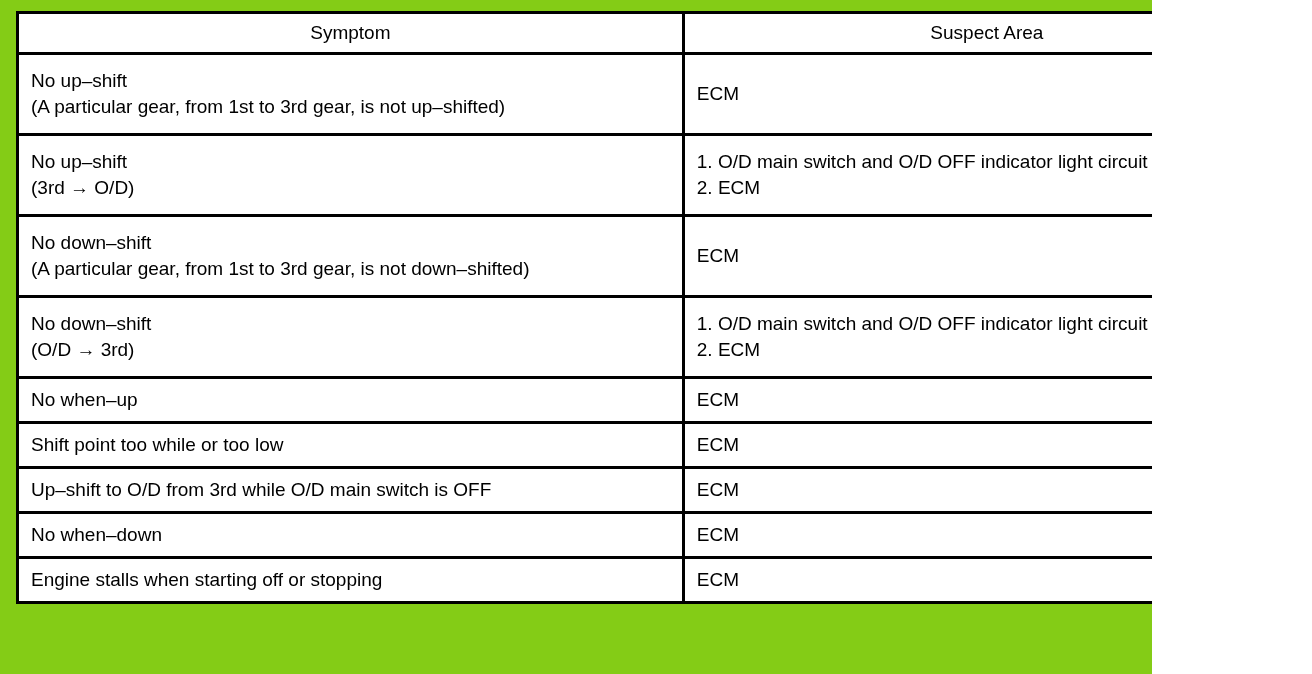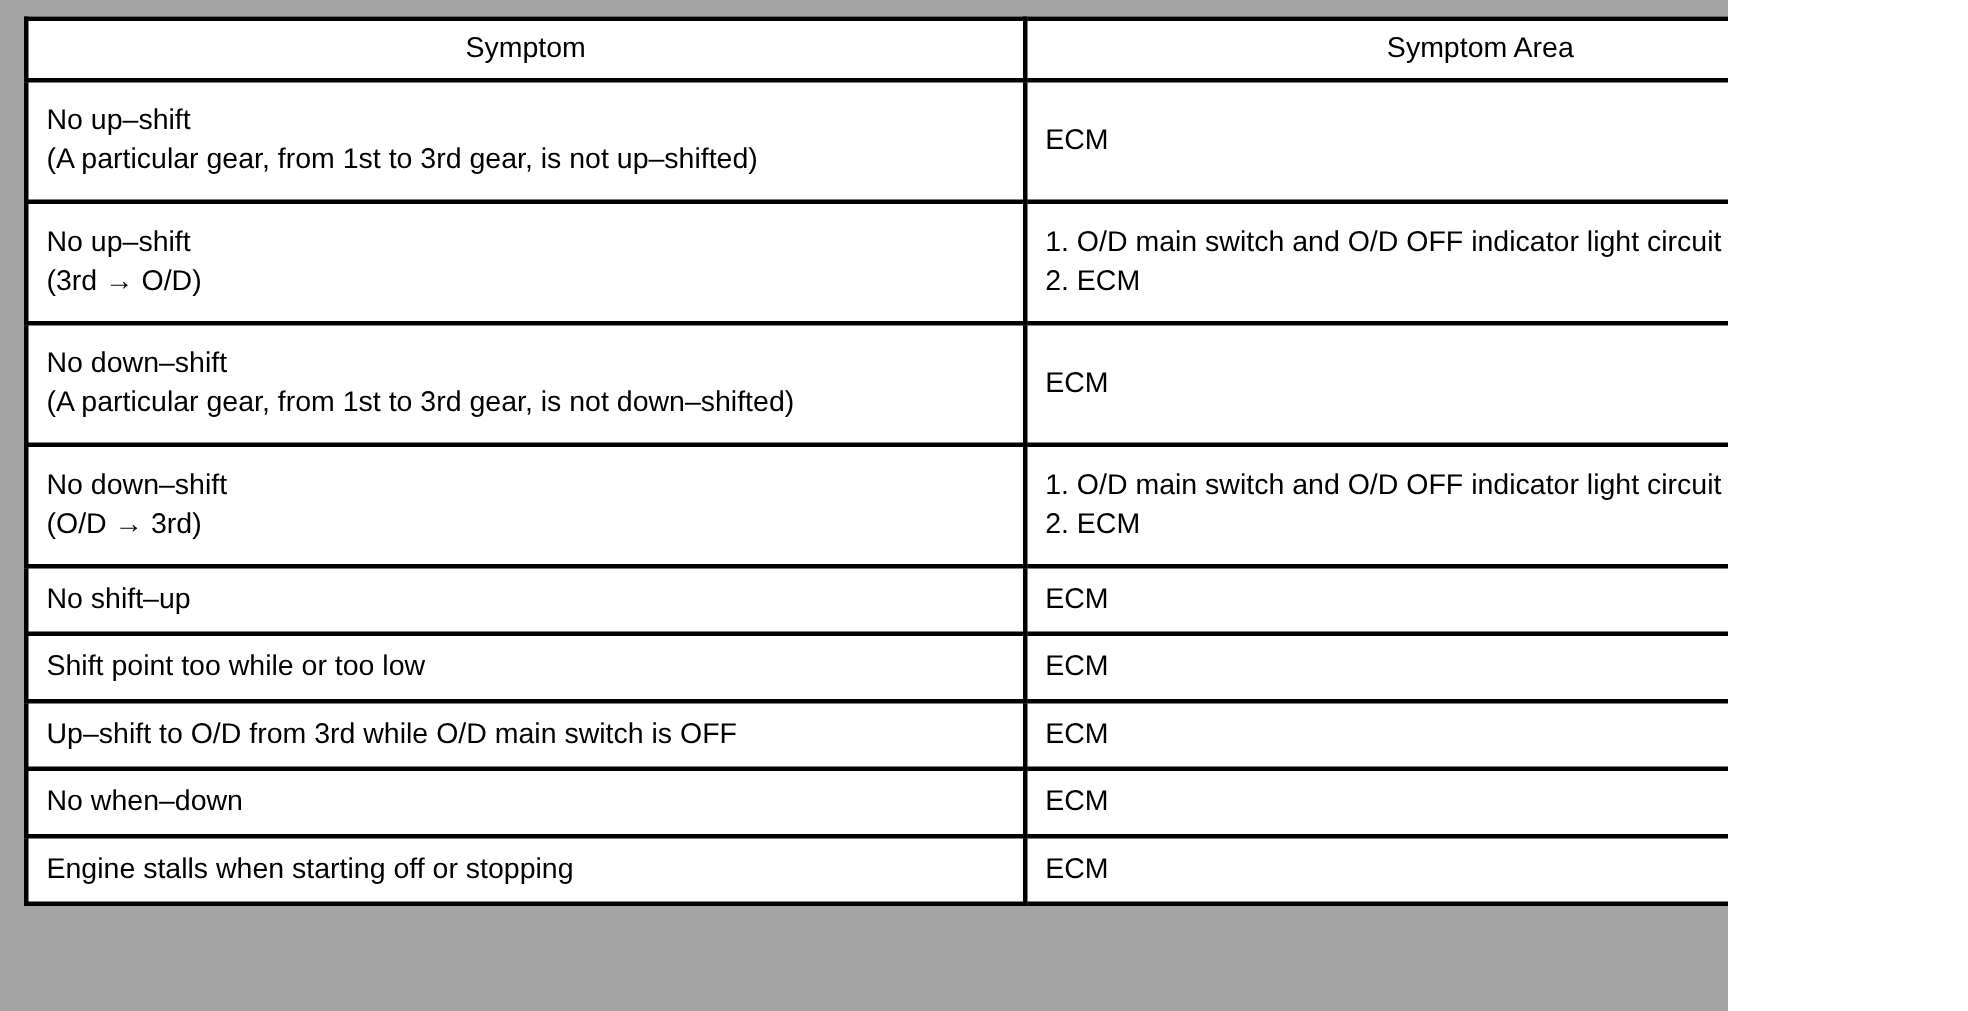--- a/index.html
+++ b/index.html
@@ -6,21 +6,21 @@
     margin: 0;
     padding: 0;
     background: #ffffff;
     font-family: "Liberation Sans", sans-serif;
     color: #000000;
   }
   .page {
     position: relative;
     width: 1152px;
     height: 674px;
-    background: #a3a3a3;
+    background: #84cc16;
     overflow: hidden;
   }
   table.diag {
     position: absolute;
     left: 16px;
     top: 11px;
     width: 1276px;
     border-collapse: collapse;
     table-layout: fixed;
     background: #ffffff;
@@ -53,21 +53,21 @@
 
 <div class="page">
   <table class="diag">
     <colgroup>
       <col class="c-symptom">
       <col class="c-suspect">
     </colgroup>
     <thead>
       <tr>
         <th>Symptom</th>
-        <th>Symptom Area</th>
+        <th>Suspect Area</th>
       </tr>
     </thead>
     <tbody>
         <tr class="tall">
           <td>
             <div class="line">No up–shift</div>
             <div class="line">(A particular gear, from 1st to 3rd gear, is not up–shifted)</div>
           </td>
           <td>
             <div class="line">ECM</div>
@@ -97,21 +97,21 @@
             <div class="line">No down–shift</div>
             <div class="line">(O/D → 3rd)</div>
           </td>
           <td>
             <div class="line">1.  O/D main switch and O/D OFF indicator light circuit</div>
             <div class="line">2.  ECM</div>
           </td>
         </tr>
         <tr class="short">
           <td>
-            <div class="line">No shift–up</div>
+            <div class="line">No when–up</div>
           </td>
           <td>
             <div class="line">ECM</div>
           </td>
         </tr>
         <tr class="short">
           <td>
             <div class="line">Shift point too while or too low</div>
           </td>
           <td>

